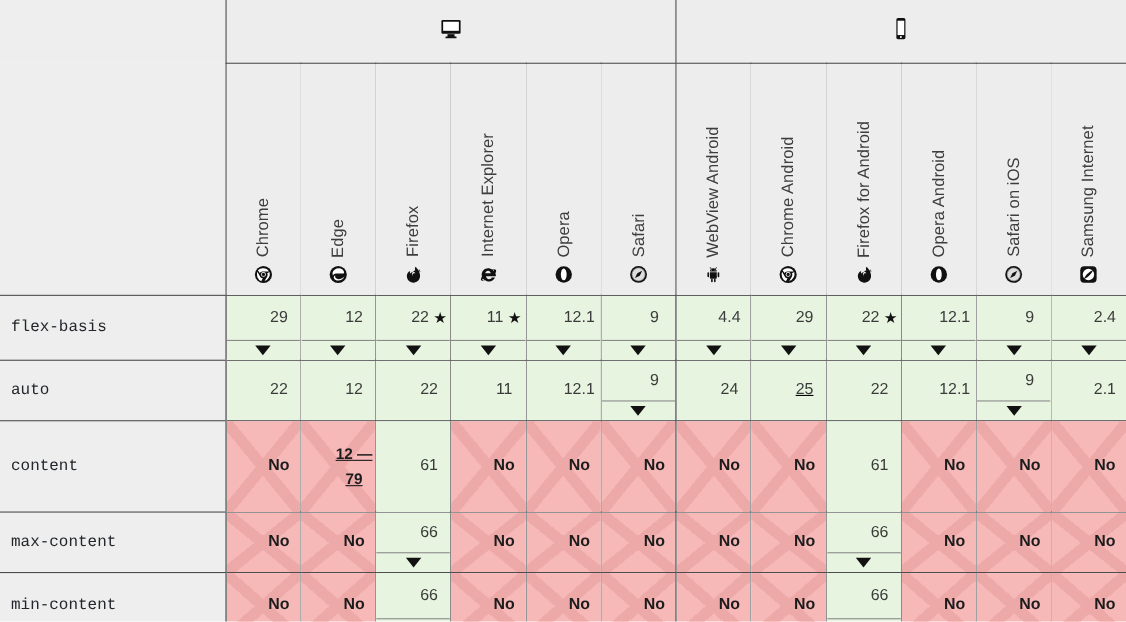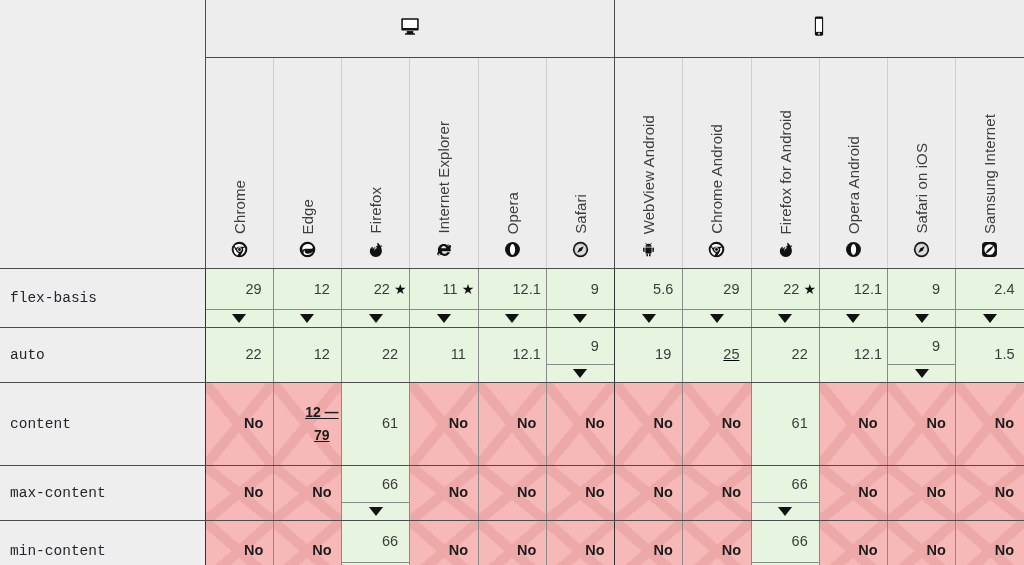--- a/index.html
+++ b/index.html
@@ -364,21 +364,21 @@
           <td class="cell yes grp-end">
             <div class="cell-body" style="height: 40px;">
               <span class="ver">9</span>
             </div>
             <div class="chevron-zone">
               <span class="chev"></span>
             </div>
           </td>
           <td class="cell yes grp-start">
             <div class="cell-body" style="height: 40px;">
-              <span class="ver">5.6</span>
+              <span class="ver">4.4</span>
             </div>
             <div class="chevron-zone">
               <span class="chev"></span>
             </div>
           </td>
           <td class="cell yes">
             <div class="cell-body" style="height: 40px;">
               <span class="ver">29</span>
             </div>
             <div class="chevron-zone">
@@ -449,21 +449,21 @@
           <td class="cell yes grp-end">
             <div class="cell-body" style="height: 36px;">
               <span class="ver">9</span>
             </div>
             <div class="chevron-zone">
               <span class="chev"></span>
             </div>
           </td>
           <td class="cell yes grp-start">
             <div class="cell-body" style="height: 53px;">
-              <span class="ver">19</span>
+              <span class="ver">24</span>
             </div>
           </td>
           <td class="cell yes">
             <div class="cell-body" style="height: 53px; text-decoration: underline;">
               <span class="ver">25</span>
             </div>
           </td>
           <td class="cell yes">
             <div class="cell-body" style="height: 53px;">
               <span class="ver">22</span>
@@ -477,21 +477,21 @@
           <td class="cell yes">
             <div class="cell-body" style="height: 36px;">
               <span class="ver">9</span>
             </div>
             <div class="chevron-zone">
               <span class="chev"></span>
             </div>
           </td>
           <td class="cell yes grp-end">
             <div class="cell-body" style="height: 53px;">
-              <span class="ver">1.5</span>
+              <span class="ver">2.1</span>
             </div>
           </td>
         </tr>
         <tr style="height: 83px; padding-left: 12px;">
           <td class="rowlabel">content</td>
           <td class="cell no grp-start">
             <div class="cell-body" style="height: 81px;">
               <span class="ver nolabel">No</span>
             </div>
           </td>

